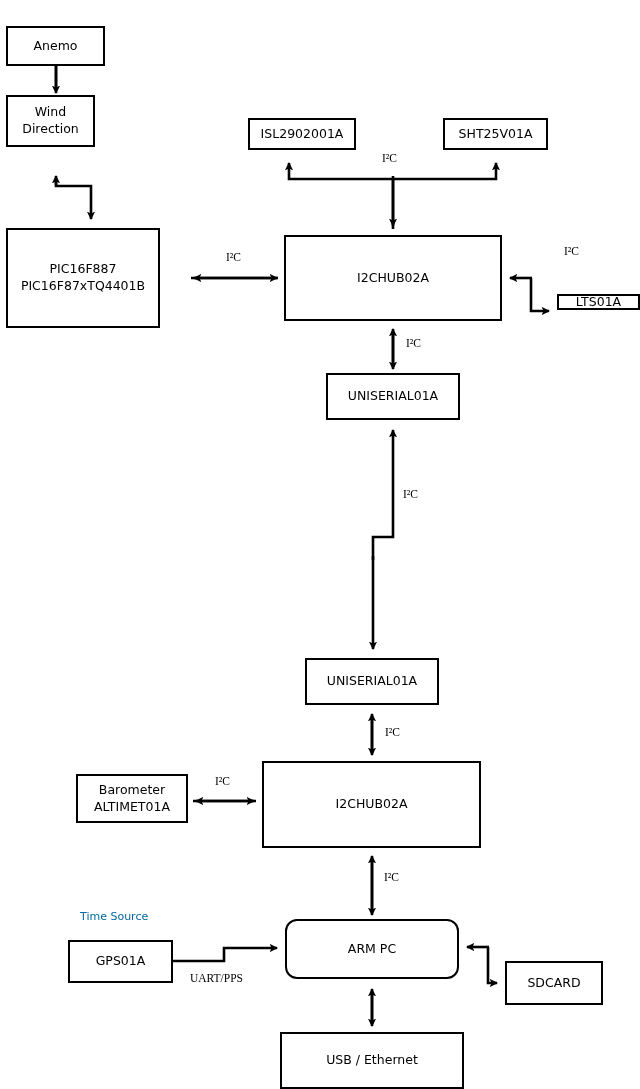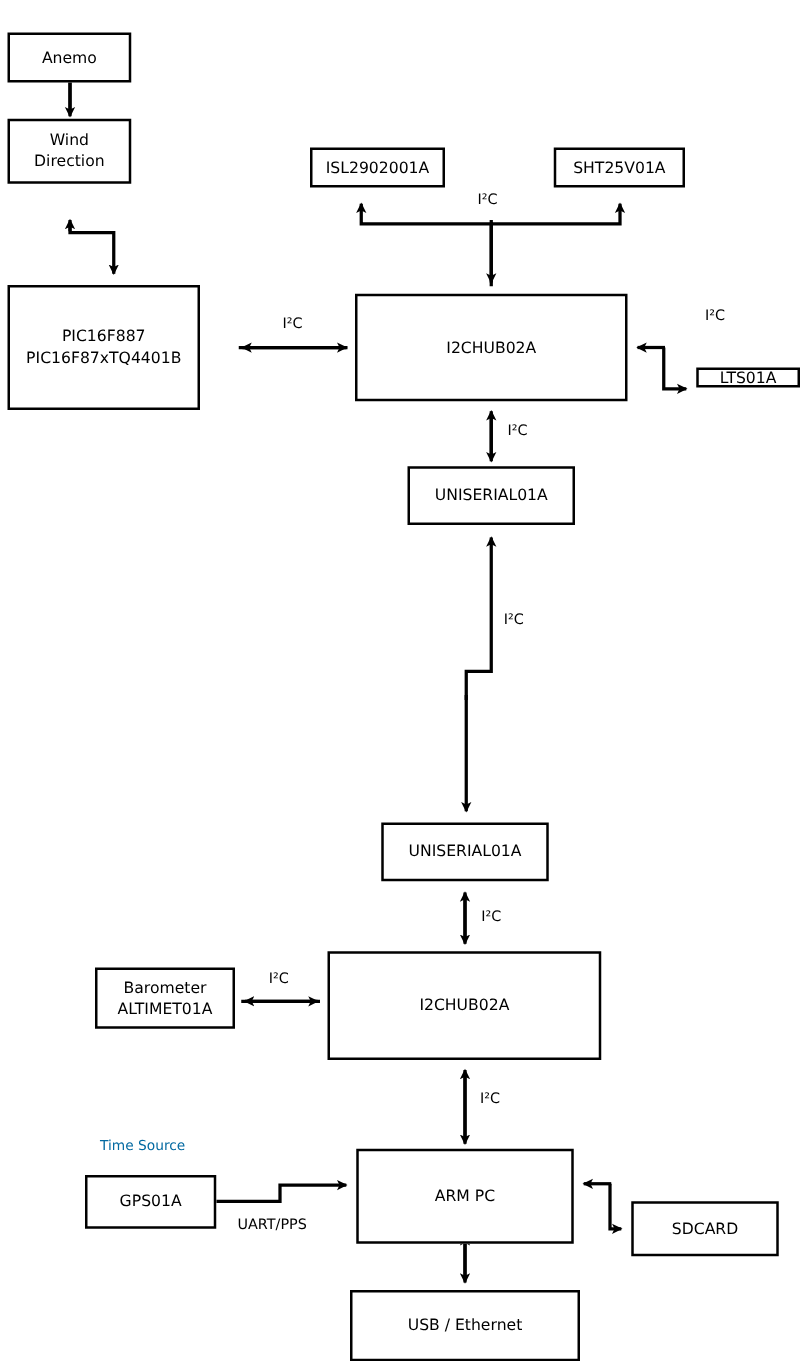--- a/index.html
+++ b/index.html
@@ -37,20 +37,21 @@
     z-index: 3;
     white-space: pre-line;
   }
   .wire-label {
     position: absolute;
     font-size: 11.5px;
     color: #000000;
     z-index: 4;
     white-space: nowrap;
     background: transparent;
+    font-family: Liberation Serif, serif;
   }
   .free-label {
     position: absolute;
     font-size: 11px;
     color: #0369a1;
     z-index: 4;
     white-space: nowrap;
   }
 </style>
 </head>
@@ -103,21 +104,21 @@
       <path d="M489,947 L467,947" marker-end="url(#ah)"></path>
       <path d="M488,947 L488,983 L497,983" marker-end="url(#ah)"></path>
 
       <line x1="372" y1="1024" x2="372" y2="989" marker-end="url(#ah)"></line>
       <line x1="372" y1="993" x2="372" y2="1026" marker-end="url(#ah)"></line>
     </g>
   </svg>
 
   <div class="node" style="left:6px; top:0px; width:99px; height:40px;margin-top:26px;">Anemo</div>
 
-  <div class="node" style="left:6px; top:95px; width:99px; height:52px;">Wind
+  <div class="node" style="left:6px; top:95px; width:89px; height:52px;">Wind
 Direction</div>
 
   <div class="node" style="left:6px; top:228px; width:154px; height:100px;">PIC16F887
 PIC16F87xTQ4401B</div>
 
   <div class="node" style="left:248px; top:118px; width:108px; height:32px;">ISL2902001A</div>
 
   <div class="node" style="left:443px; top:118px; width:105px; height:32px;">SHT25V01A</div>
 
   <div class="node" style="left:284px; top:235px; width:218px; height:86px;">I2CHUB02A</div>
@@ -128,23 +129,23 @@
 
   <div class="node" style="left:305px; top:658px; width:134px; height:47px;">UNISERIAL01A</div>
 
   <div class="node" style="left:76px; top:774px; width:112px; height:49px;">Barometer
 ALTIMET01A</div>
 
   <div class="node" style="left:262px; top:761px; width:219px; height:87px;">I2CHUB02A</div>
 
   <div class="node" style="left:68px; top:940px; width:105px; height:43px;">GPS01A</div>
 
-  <div class="node" style="left:285px; top:919px; width:174px; height:76px;">ARM PC</div>
+  <div class="node" style="left:285px; top:919px; width:174px; height:60px;border-radius:12px;">ARM PC</div>
 
-  <div class="node" style="left:505px; top:961px; width:118px; height:44px;">SDCARD</div>
+  <div class="node" style="left:505px; top:961px; width:98px; height:44px;">SDCARD</div>
 
   <div class="node" style="left:280px; top:1032px; width:184px; height:57px;">USB / Ethernet</div>
 
   <div class="free-label" style="left:80px; top:910px;">Time Source</div>
 
   <div class="wire-label" style="left:382px; top:152px;">I²C</div>
 
   <div class="wire-label" style="left:226px; top:251px;">I²C</div>
 
   <div class="wire-label" style="left:564px; top:245px;">I²C</div>

